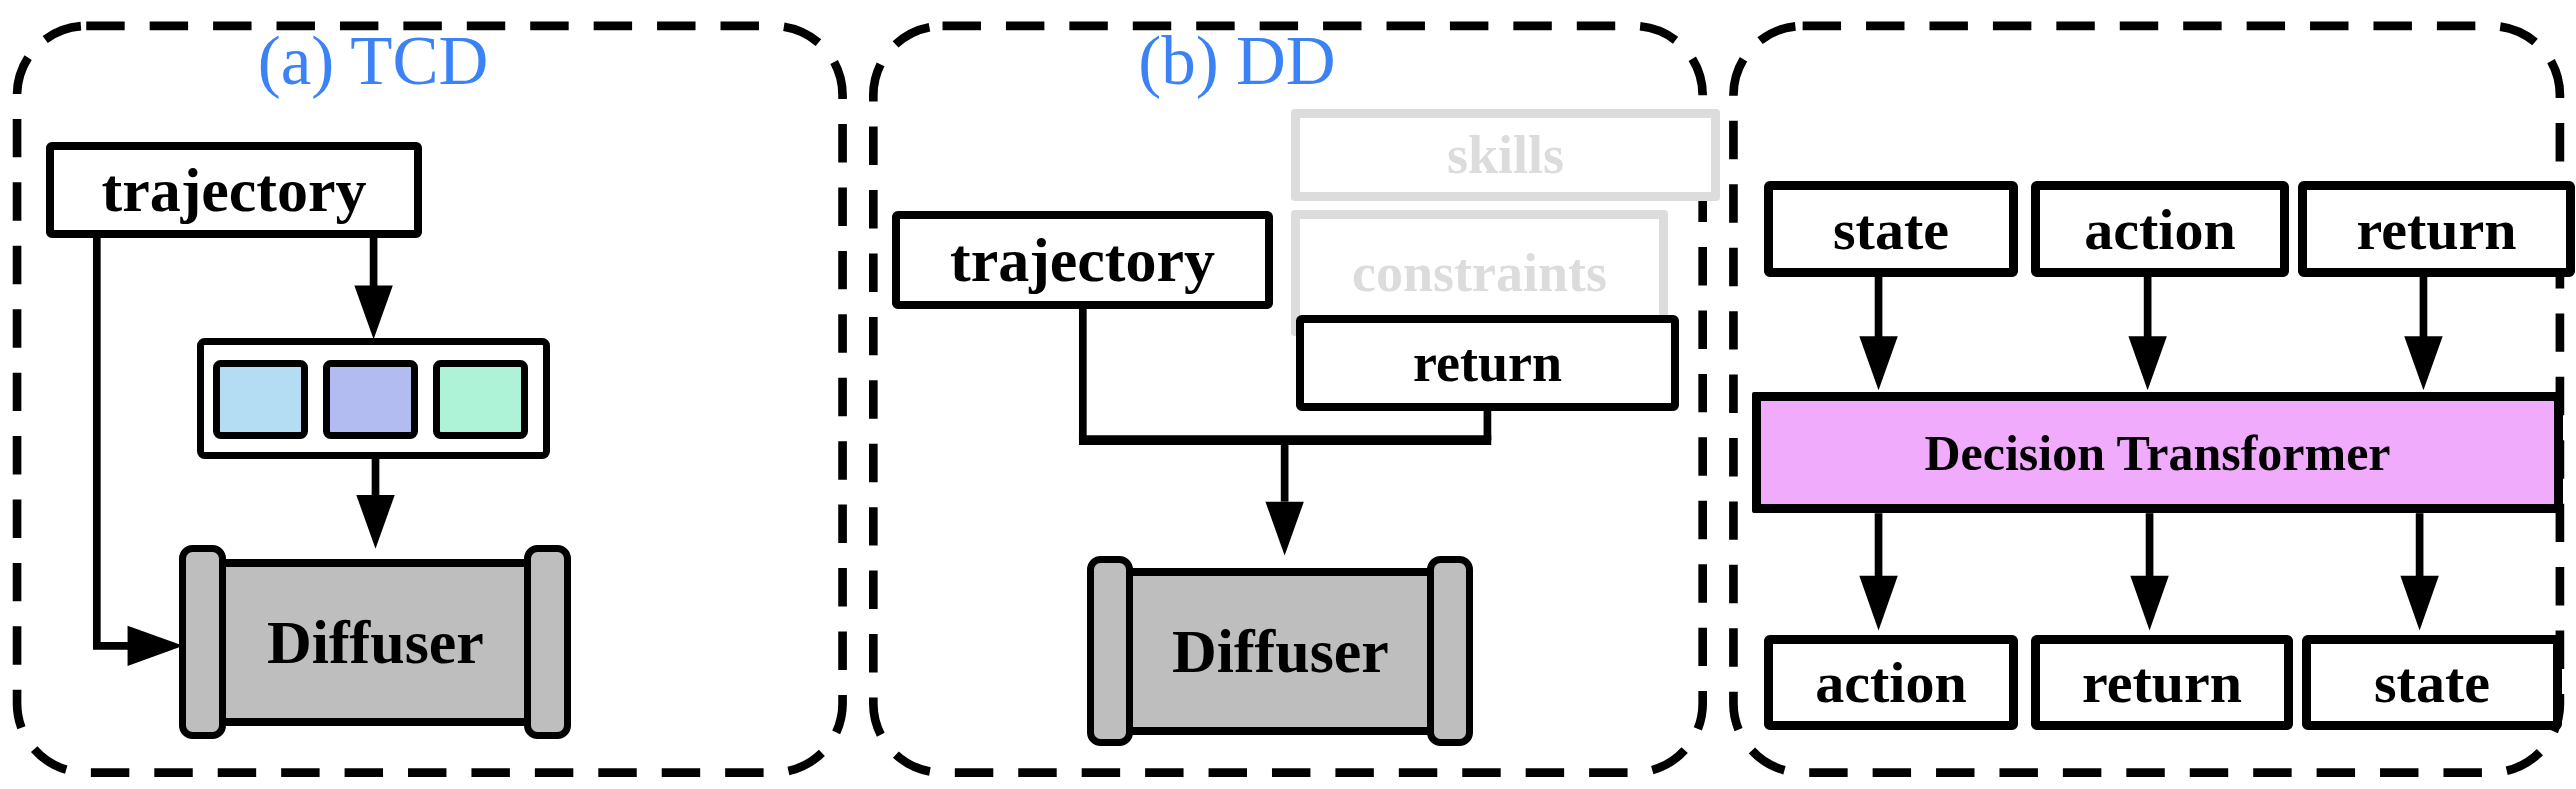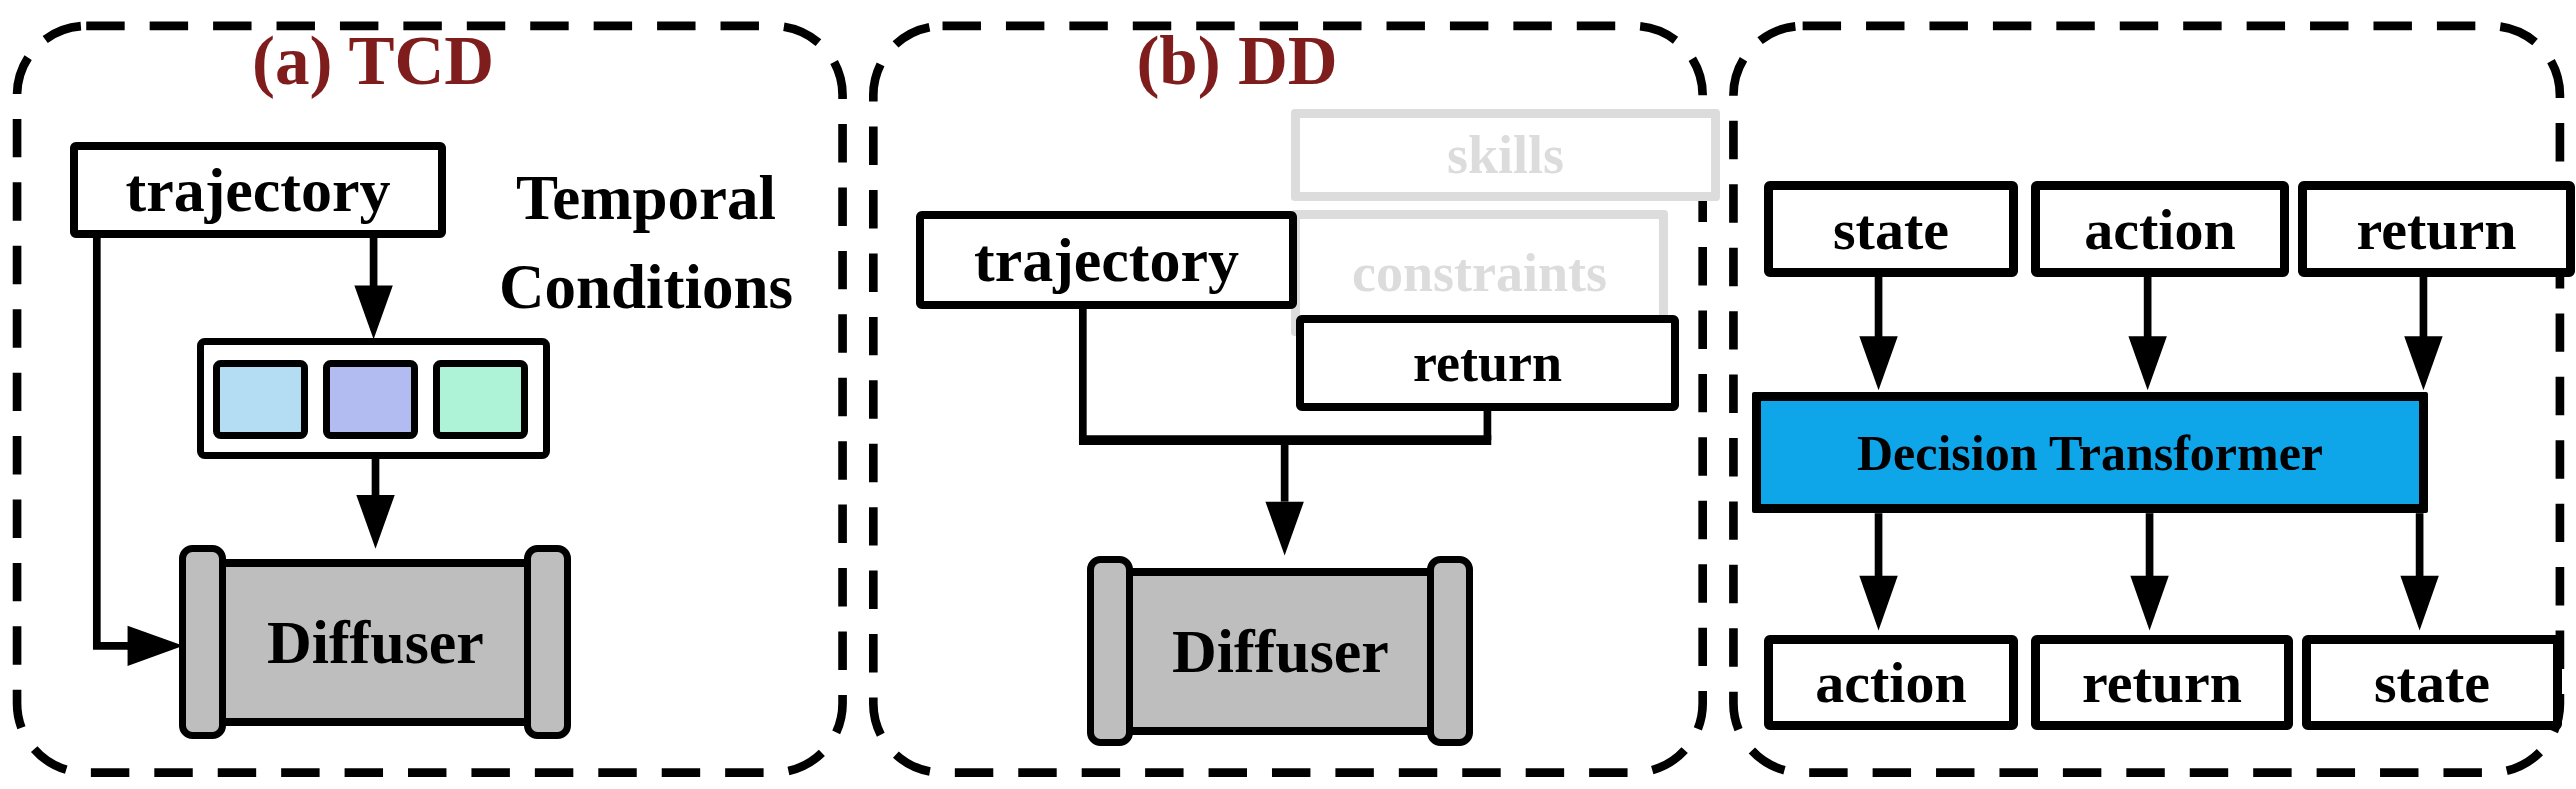--- a/index.html
+++ b/index.html
@@ -6,41 +6,41 @@
   .canvas{
     position:relative;
     width:2576px;height:789px;
     background:#ffffff;
     font-family:"Liberation Serif","DejaVu Serif",serif;
     overflow:hidden;
   }
   .layer{position:absolute;left:0;top:0;width:2576px;height:789px;}
   .panel-title{
     position:absolute;
-    font-weight:bold;
+    font-weight:normal;
     font-size:69px;
     line-height:1.05;
     text-align:center;
-    color:#7f1d1d;
+    color:#3b82f6;
     white-space:nowrap;
   }
   .box{
     position:absolute;
     box-sizing:border-box;
     background:#ffffff;
     border:8.7px solid #000;
     border-radius:5.8px;
     display:flex;
     align-items:center;
     justify-content:center;
     font-weight:bold;
     color:#000;
     white-space:nowrap;
   }
-  .traj{font-size:62px;margin-left:24px;}
+  .traj{font-size:62px;}
   .small-label{font-size:54px;}
   .io{font-size:58px;border-width:9.6px;margin-left:12px;}
   .faded{border-width:9.6px;border-radius:3.8px;}
   .note{
     position:absolute;
     font-weight:bold;
     font-size:63px;
     line-height:1.42;
     text-align:center;
     color:#000;
@@ -143,24 +143,20 @@
       <polygon points="2517,656 2497,599 2537,599" fill="#000"></polygon>
     </g>
   </svg>
 
   <div class="panel-title" style="left:123px;top:25px;width:500px;">(a) TCD</div>
 
   <div class="box traj" style="left:46px;top:142px;width:376px;height:96px;">
     <span>trajectory</span>
   </div>
 
-  <div class="note" style="left:444px;top:154px;width:404px;">
-    <div>Temporal</div>
-    <div>Conditions</div>
-  </div>
 
   <div class="tokens" style="left:197px;top:338px;width:353px;height:121px;">
     <div class="token" style="left: 8.7px; top: 15.4px; width: 95px; height: 79px; background-color: rgb(180, 220, 242);"></div>
     <div class="token" style="left: 119px; top: 15.4px; width: 95px; height: 79px; background-color: rgb(178, 188, 240);"></div>
     <div class="token" style="left: 229px; top: 15.4px; width: 95px; height: 79px; background-color: rgb(174, 242, 216);"></div>
   </div>
 
   <div class="diffuser" style="left:179px;top:545px;width:392px;height:194px;">
     <div class="diff-body" style="left: 15.4px; top: 13.5px; width: 362px; height: 167px; background-color: rgb(190, 190, 190);">
       <span>Diffuser</span>
@@ -199,21 +195,21 @@
   <div class="box io" style="left:1752px;top:181px;width:254px;height:96px;">
     <span>state</span>
   </div>
   <div class="box io" style="left:2019px;top:181px;width:258px;height:96px;">
     <span>action</span>
   </div>
   <div class="box io" style="left:2286px;top:181px;width:277px;height:96px;">
     <span>return</span>
   </div>
 
-  <div class="dt-bar" style="left: 1752px; top: 392px; width: 676px; height: 121px; background-color: #0ea5e9;">
+  <div class="dt-bar" style="left: 1752px; top: 392px; width: 811px; height: 121px; background-color: #f0abfc;">
     <span>Decision Transformer</span>
   </div>
 
   <div class="box io" style="left:1752px;top:635px;width:254px;height:95px;">
     <span>action</span>
   </div>
   <div class="box io" style="left:2019px;top:635px;width:262px;height:95px;">
     <span>return</span>
   </div>
   <div class="box io" style="left:2290px;top:635px;width:260px;height:95px;">

